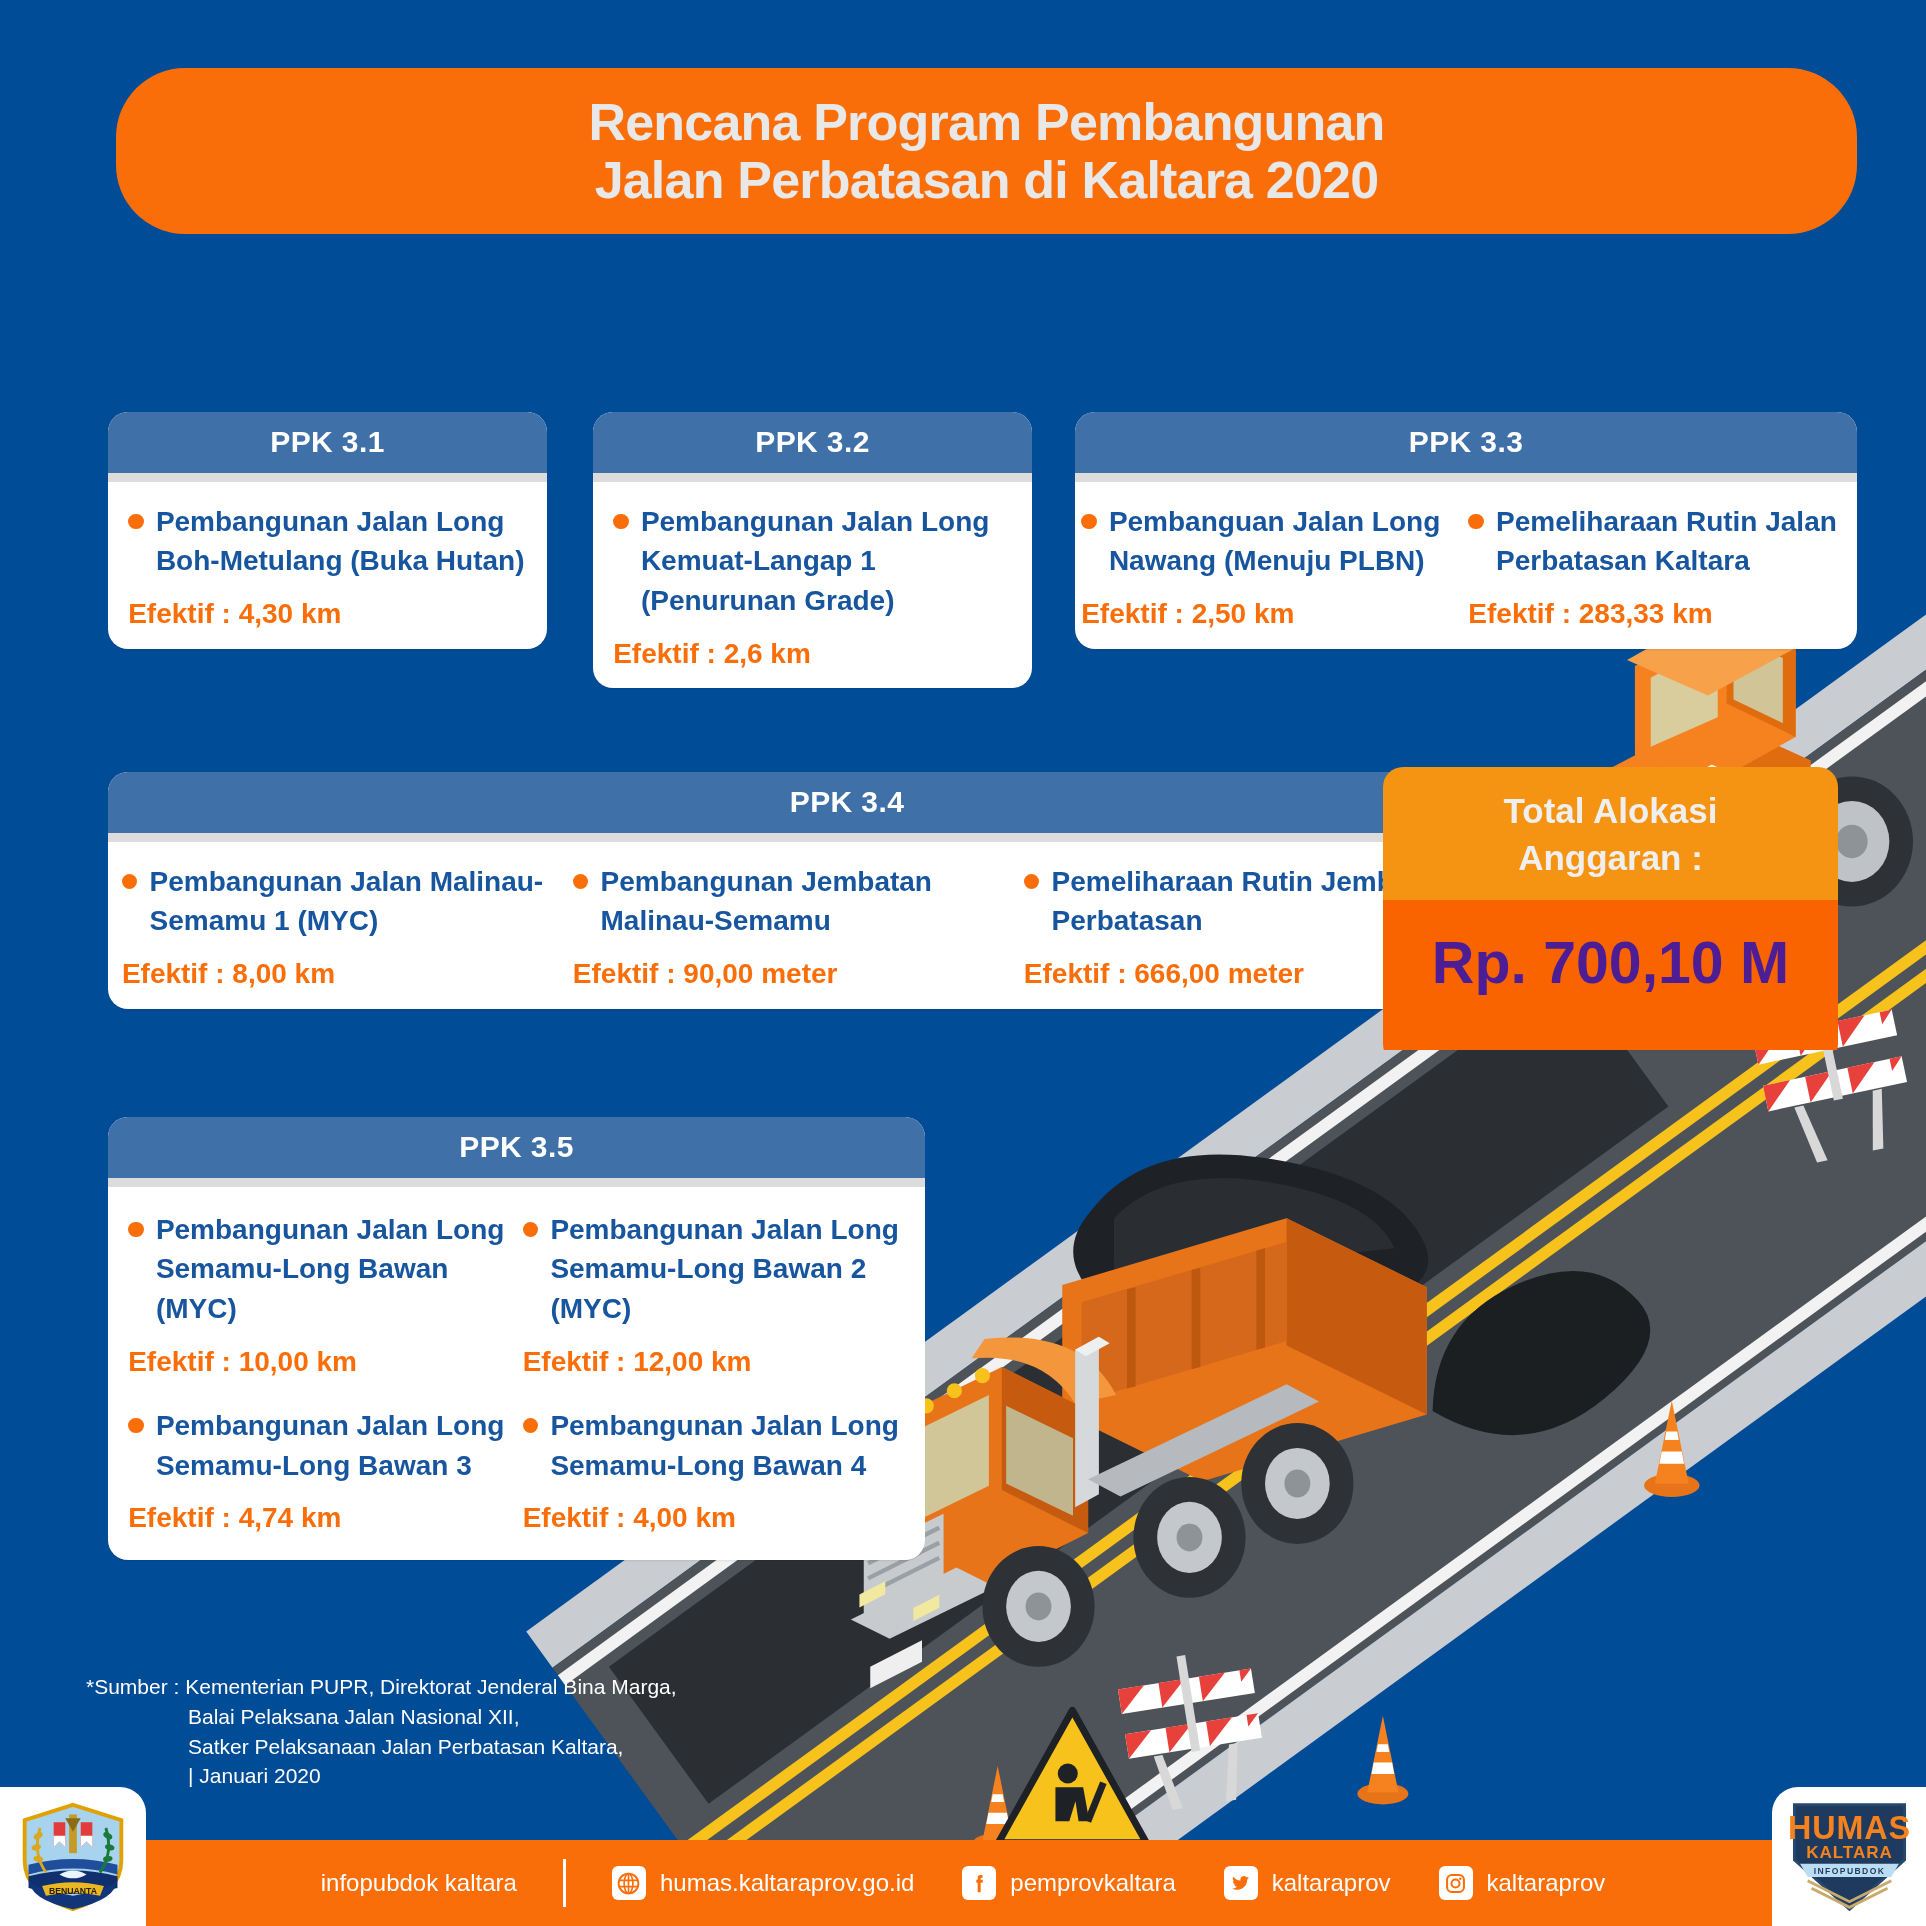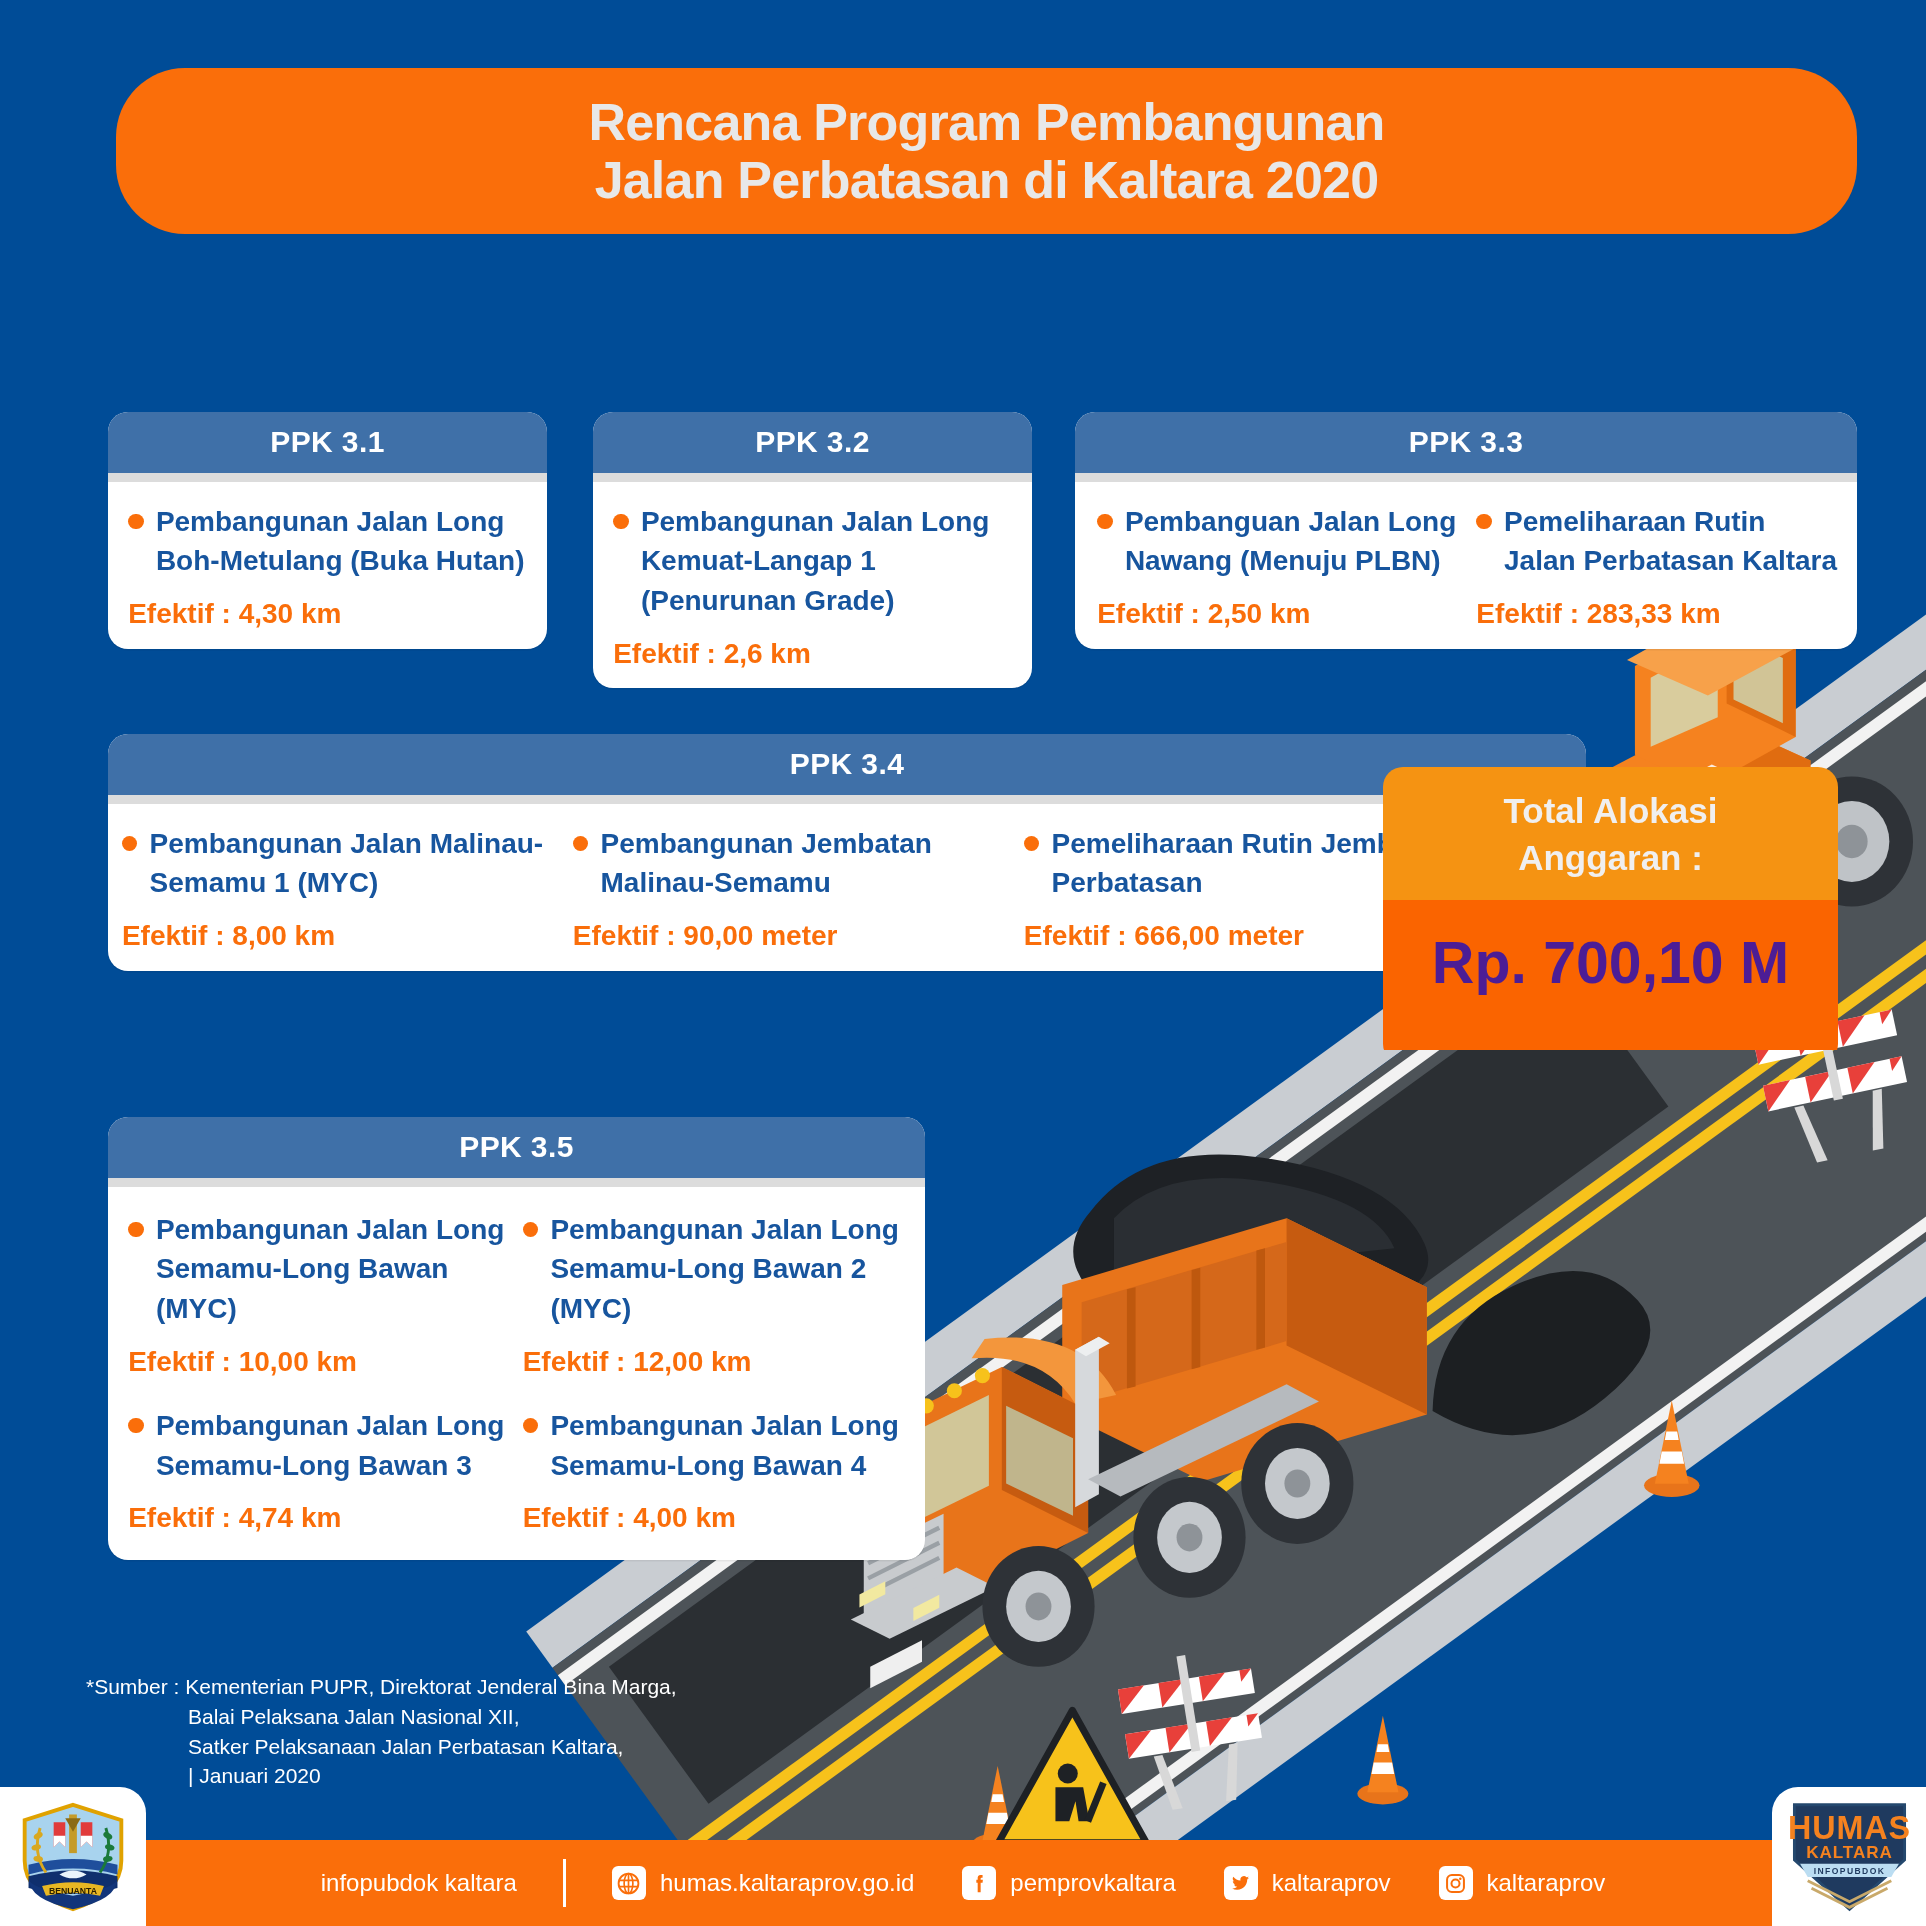--- a/index.html
+++ b/index.html
@@ -35,24 +35,24 @@
   .item { display:flex; gap:12.3px; margin-bottom:17px; }
   .item:last-child { margin-bottom:0; }
   .bullet { width:15.4px; height:15.4px; border-radius:50%; background:#FA6E0A; flex:0 0 15.4px; margin-top:12.3px; }
   .item-text { font-size:28px; font-weight:bold; color:#17559E; line-height:1.42; }
   .eff { color:#FA6E0A; font-size:28px; font-weight:bold; display:block; }
 
   
   #ppk31 { left:108px;  top:412px;  width:439px; }
   #ppk32 { left:593px;  top:412px;  width:439px; }
   #ppk33 { left:1075px; top:412px;  width:782px; }
-  #ppk34 { left:108px;  top:734px;  width:1478px; }
+  #ppk34 { left:108px;  top:772px;  width:1478px; }
   #ppk35 { left:108px;  top:1117px; width:817px; }
 
-  #ppk33 .card-body { padding-left:16px; padding-right:7.7px; }
+  #ppk33 .card-body { padding-left:0; padding-right:7.7px; }
   #ppk34 .card-body { padding-left:7.7px; padding-right:7.7px; }
   #ppk34 .col:nth-child(3) { flex:1.25; }
   #ppk35 .card-body { flex-direction:column; padding:23px 14px 26px 14px; }
   .row2 { display:flex; }
   .row2 .col { flex:1; }
   #ppk35 .row2:first-child { margin-bottom:28px; }
 
   
   #total { position:absolute; left:1383px; top:767px; width:455px; height:297px;
            border-radius:20px; overflow:hidden; z-index:5; }

